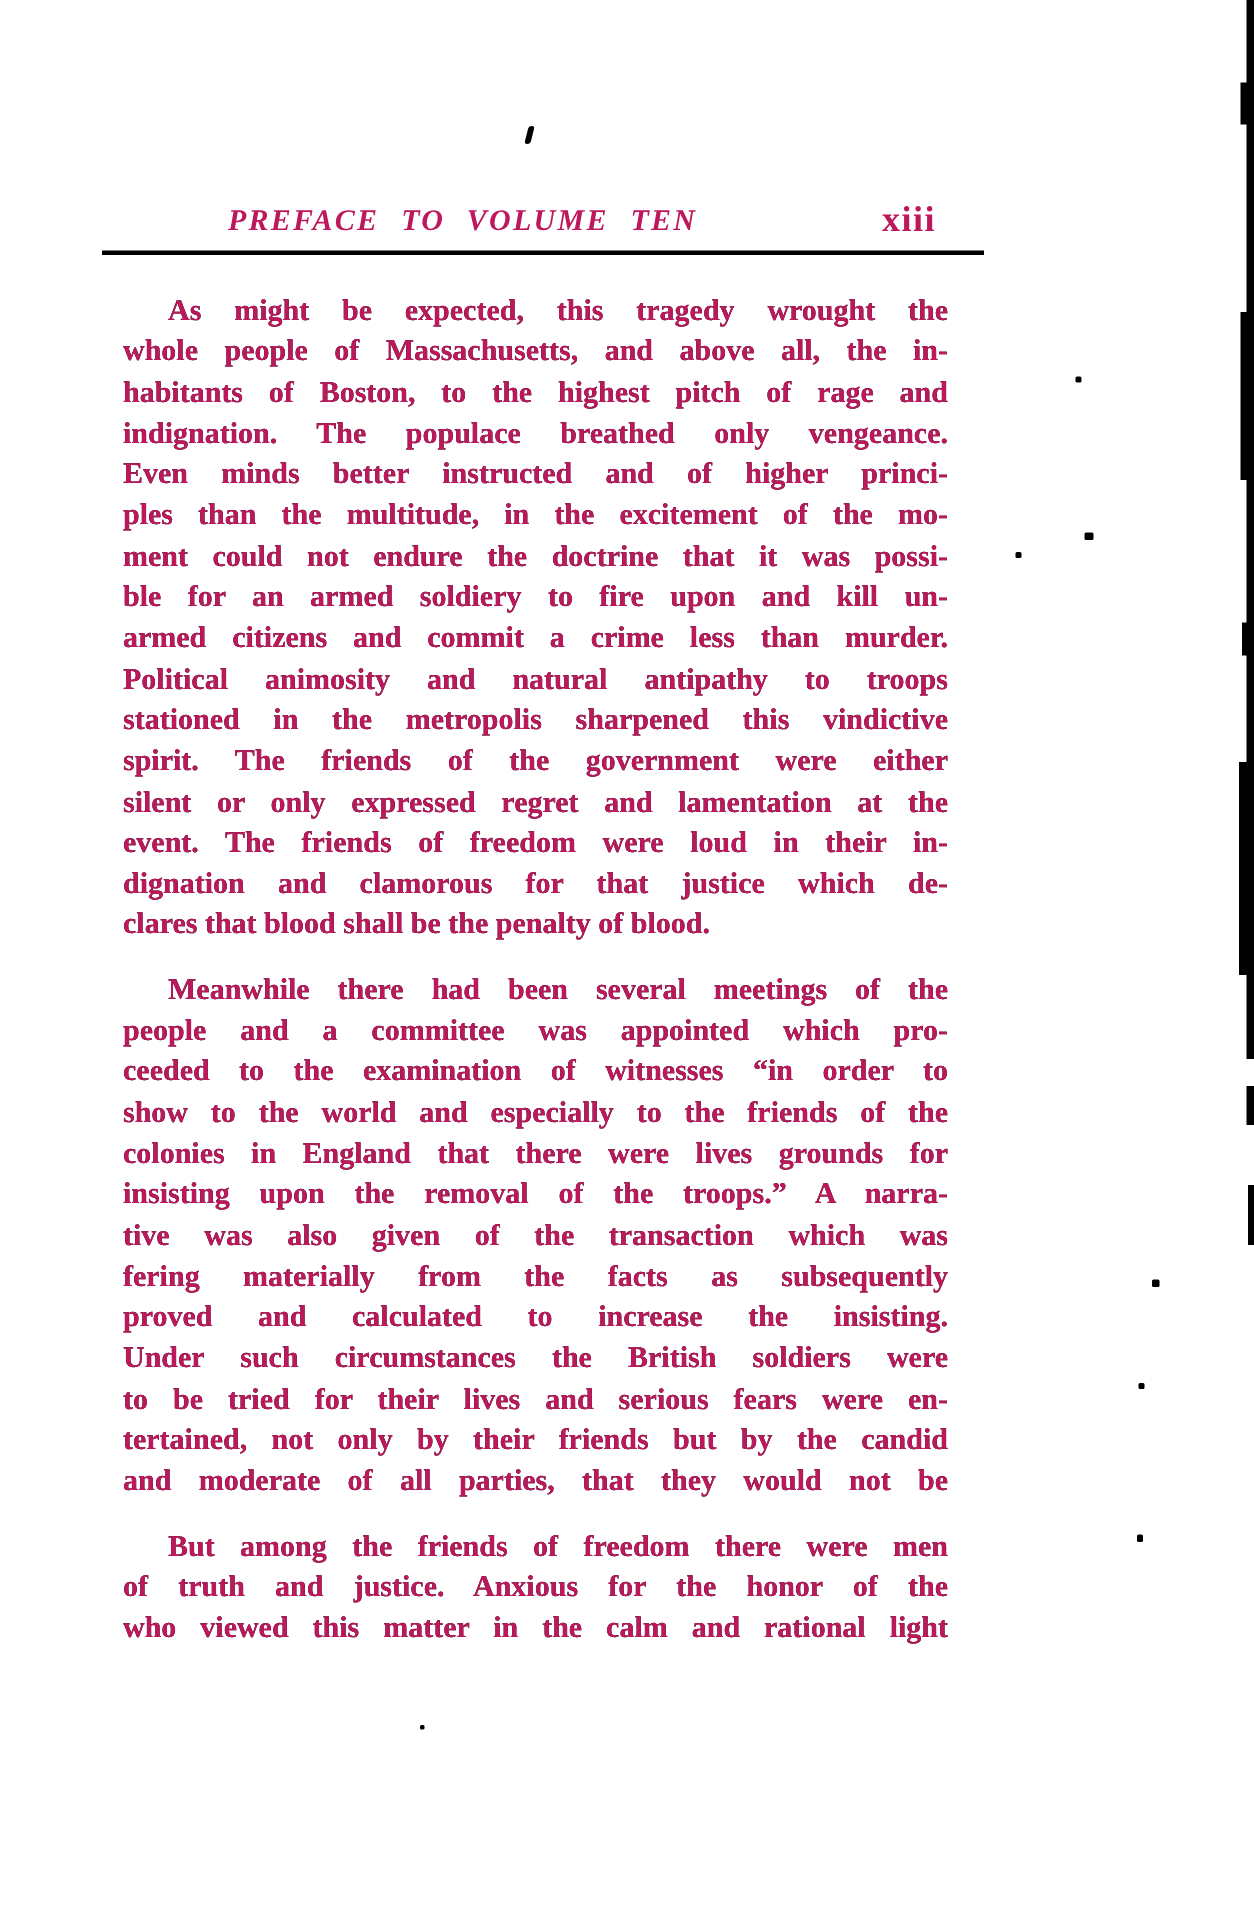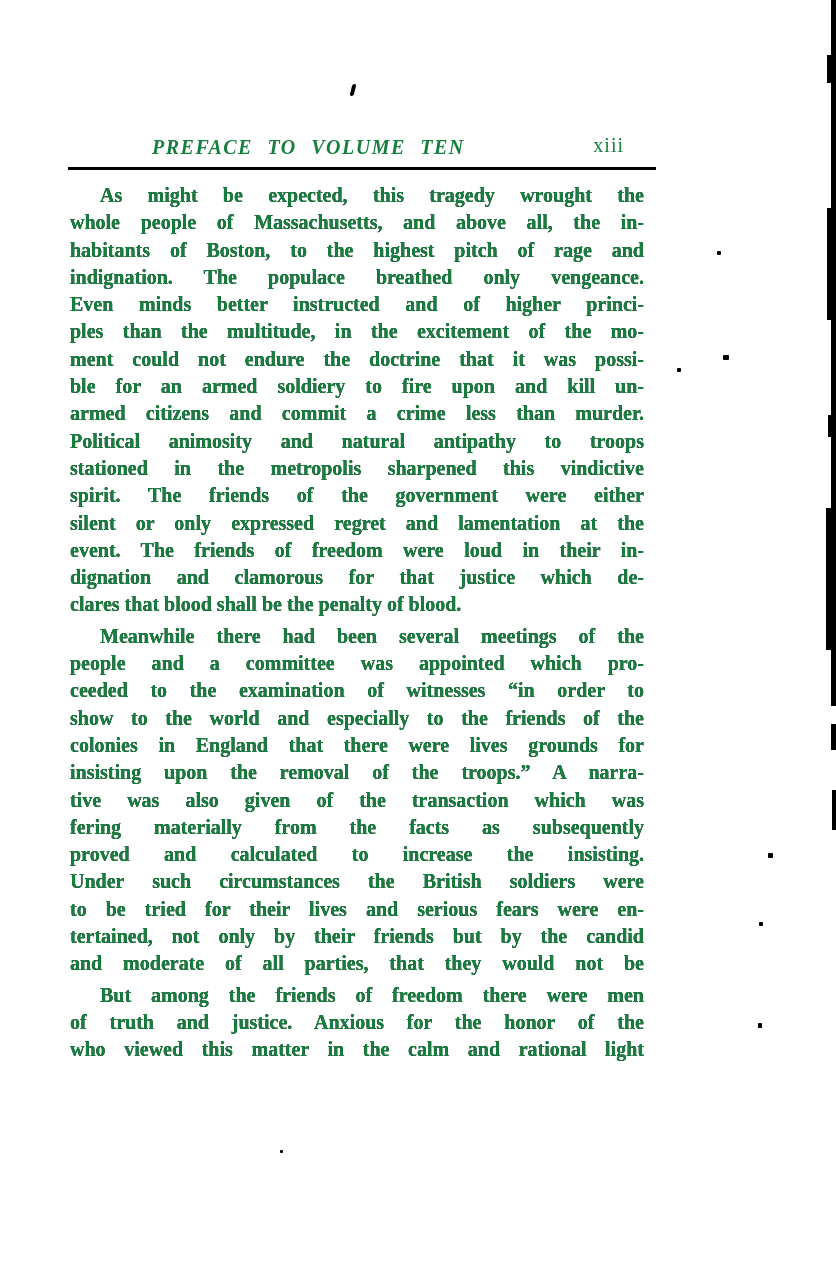--- a/index.html
+++ b/index.html
@@ -4,21 +4,21 @@
 <style>
   html, body { margin: 0; padding: 0; background: #ffffff; }
 
   .page {
     position: relative;
     width: 836px;
     height: 1284px;
     background: #ffffff;
     overflow: hidden;
     font-family: "Liberation Serif", serif;
-    color: #15803d;
+    color: #be185d;
   }
 
   
   .running-head {
     position: absolute;
     top: 136px;
     left: 66px;
     width: 582px;
     height: 30px;
   }
@@ -30,41 +30,41 @@
     font-weight: bold;
     font-size: 20px;
     letter-spacing: 1.5px;
     word-spacing: 8px;
     white-space: nowrap;
   }
   .head-folio {
     position: absolute;
     right: 24px;
     top: -2px;
-    font-weight: normal;
-    font-size: 20px;
+    font-weight: bold;
+    font-size: 24px;
     letter-spacing: 1px;
   }
   .head-rule {
     position: absolute;
     top: 167px;
     left: 68px;
     width: 588px;
     height: 3px;
     background: #000000;
   }
 
   
   .text-body {
     position: absolute;
     top: 178px;
     left: 66px;
     width: 582px;
   }
-  .paragraph { margin: 4px; padding: 0; }
+  .paragraph { margin: 16px; padding: 0; }
   .line {
     font-size: 20px;
     font-weight: bold;
     line-height: 27.3px;
     height: 27.3px;
     text-align: justify;
     text-align-last: justify;
     text-shadow: 0 0 0.4px #000;
   }
   .line.first { text-indent: 30px; }

